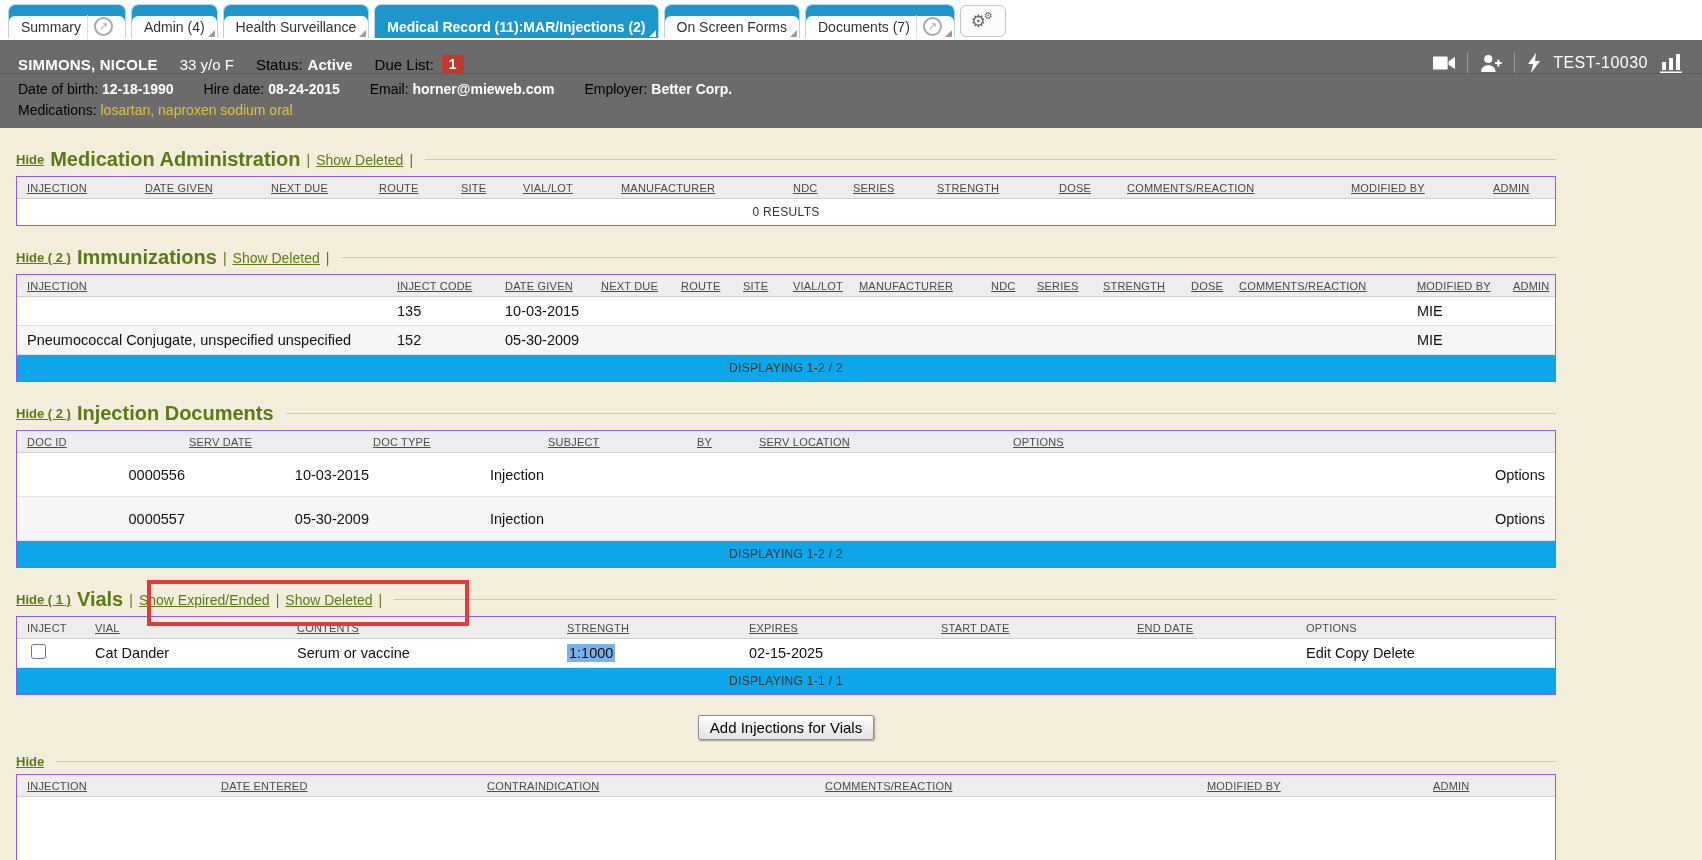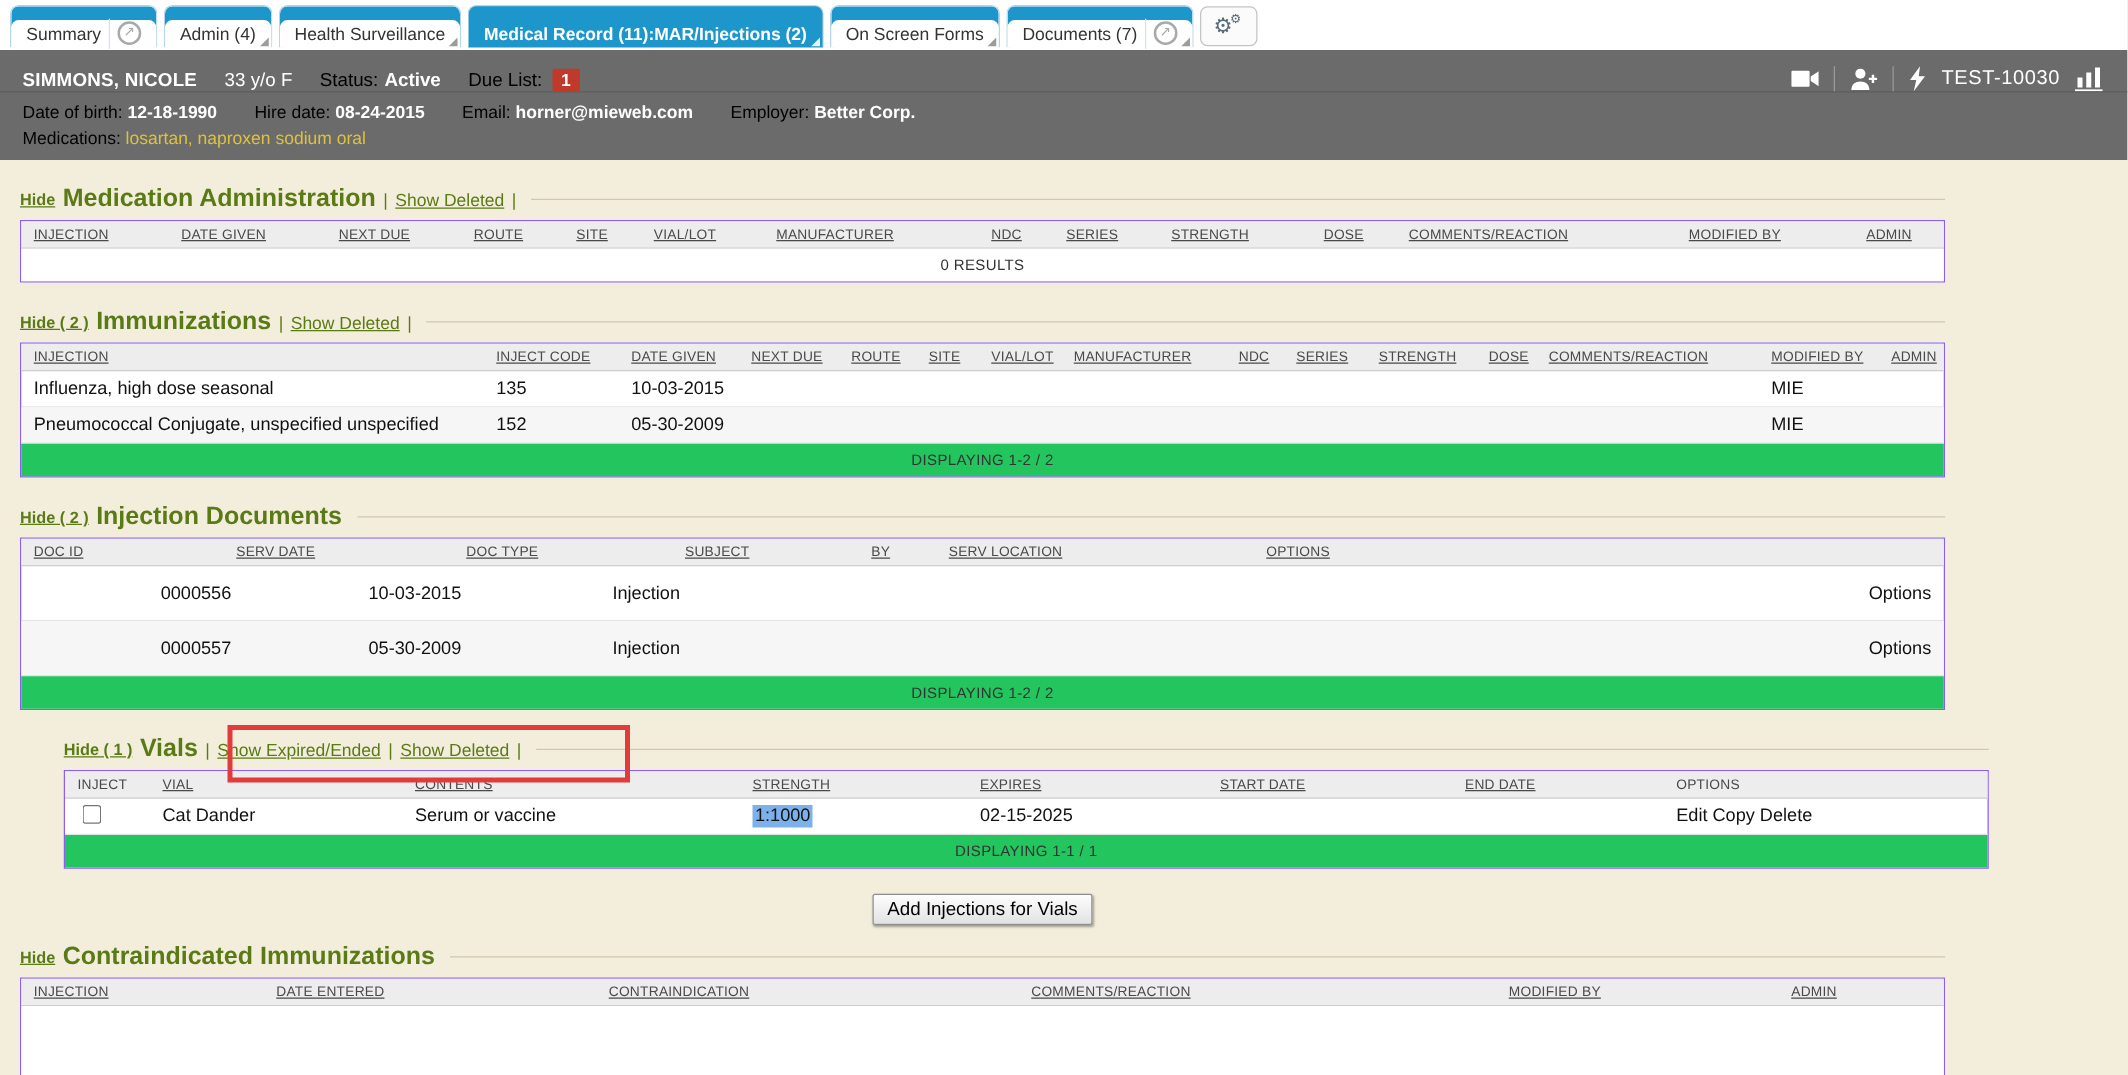--- a/index.html
+++ b/index.html
@@ -77,34 +77,34 @@
   
   .tbl{background:#fff;border:1px solid #8b5cf6;}
   .trow{display:grid;padding:0 8px;align-items:center;}
   .thead{background:#ededed;border-bottom:1px solid #cfcfcf;min-height:22px;}
   .thead span{font-size:11px;color:var(--colhead);text-decoration:underline;cursor:pointer;letter-spacing:.2px;padding:0 2px;white-space:nowrap;}
   .thead span.nou{text-decoration:none;cursor:default;}
   .tr{min-height:29px;font-size:14.5px;color:#111;border-bottom:1px solid #e3e3e3;}
   .tr.alt{background:#f6f6f6;}
   .tr.tall{min-height:44px;text-align:right;}
   .tr > *{padding:0 2px;}
-  .tfoot{background:#22c55e;text-align:center;font-size:12px;color:#333;padding:6px 0;letter-spacing:.3px;}
+  .tfoot{background:#0ea5e9;text-align:center;font-size:12px;color:#333;padding:6px 0;letter-spacing:.3px;}
   .tfoot.white{background:#fff;}
   
   .cols-medadmin{grid-template-columns:118px 126px 108px 82px 62px 98px 172px 60px 84px 122px 68px 224px 142px 1fr;}
   .cols-imm{grid-template-columns:370px 108px 96px 80px 62px 50px 66px 132px 46px 66px 88px 48px 178px 96px 1fr;}
   .cols-docs{grid-template-columns:162px 184px 175px 149px 62px 254px 1fr;}
   .cols-vials{grid-template-columns:68px 202px 270px 182px 192px 196px 169px 1fr;}
   .cols-contra{grid-template-columns:194px 266px 338px 382px 226px 1fr;}
   .g1{grid-column:1}.g2{grid-column:2}.g3{grid-column:3}.g4{grid-column:4}.g5{grid-column:5}.g7{grid-column:7}.g8{grid-column:8}.g14{grid-column:14}
   .hl{background:var(--hl);padding:1px 2px;}
   input[type=checkbox]{width:15px;height:15px;margin:0 0 0 4px;accent-color:#fff;cursor:pointer;}
   .txtlink{cursor:pointer;}
   
-  .vials-wrap{position:relative;margin-left:35px;}
+  .vials-wrap{position:relative;}
   .ann-box{position:absolute;left:131px;top:-8px;width:322px;height:46px;
     border:4px solid var(--ann-red);pointer-events:none;z-index:5;}
   
   .btnrow{display:flex;justify-content:center;margin:20px 0 14px;width:1540px;}
   .std-btn{
     font-family:inherit;font-size:15px;color:#000;padding:3px 11px;cursor:pointer;
     background:linear-gradient(#fdfdfd,#e2e2e2);border:1px solid #8e8e8e;
     box-shadow:1px 1px 2px rgba(0,0,0,.35);border-radius:2px;
   }
   .empty-body{height:66px;background:#fff;}
@@ -252,21 +252,20 @@
         <span>MANUFACTURER</span>
         <span>NDC</span>
         <span>SERIES</span>
         <span>STRENGTH</span>
         <span>DOSE</span>
         <span>COMMENTS/REACTION</span>
         <span>MODIFIED BY</span>
         <span>ADMIN</span>
       </div>
       <div class="trow tr cols-imm">
-        <span class="g1">Influenza, high dose seasonal</span>
         <span class="g2">135</span>
         <span class="g3">10-03-2015</span>
         <span class="g14">MIE</span>
       </div>
       <div class="trow tr alt cols-imm">
         <span class="g1">Pneumococcal Conjugate, unspecified unspecified</span>
         <span class="g2">152</span>
         <span class="g3">05-30-2009</span>
         <span class="g14">MIE</span>
       </div>
@@ -341,21 +340,20 @@
     </div>
   </div>
 
   <div class="btnrow">
     <button class="std-btn">Add Injections for Vials</button>
   </div>
 
   <div class="section" style="margin-top:6px">
     <div class="shead">
       <a class="hide-link">Hide</a>
-      <span class="stitle">Contraindicated Immunizations</span>
       <span class="rule"></span>
     </div>
     <div class="tbl">
       <div class="trow thead cols-contra">
         <span>INJECTION</span>
         <span>DATE ENTERED</span>
         <span>CONTRAINDICATION</span>
         <span>COMMENTS/REACTION</span>
         <span>MODIFIED BY</span>
         <span>ADMIN</span>

